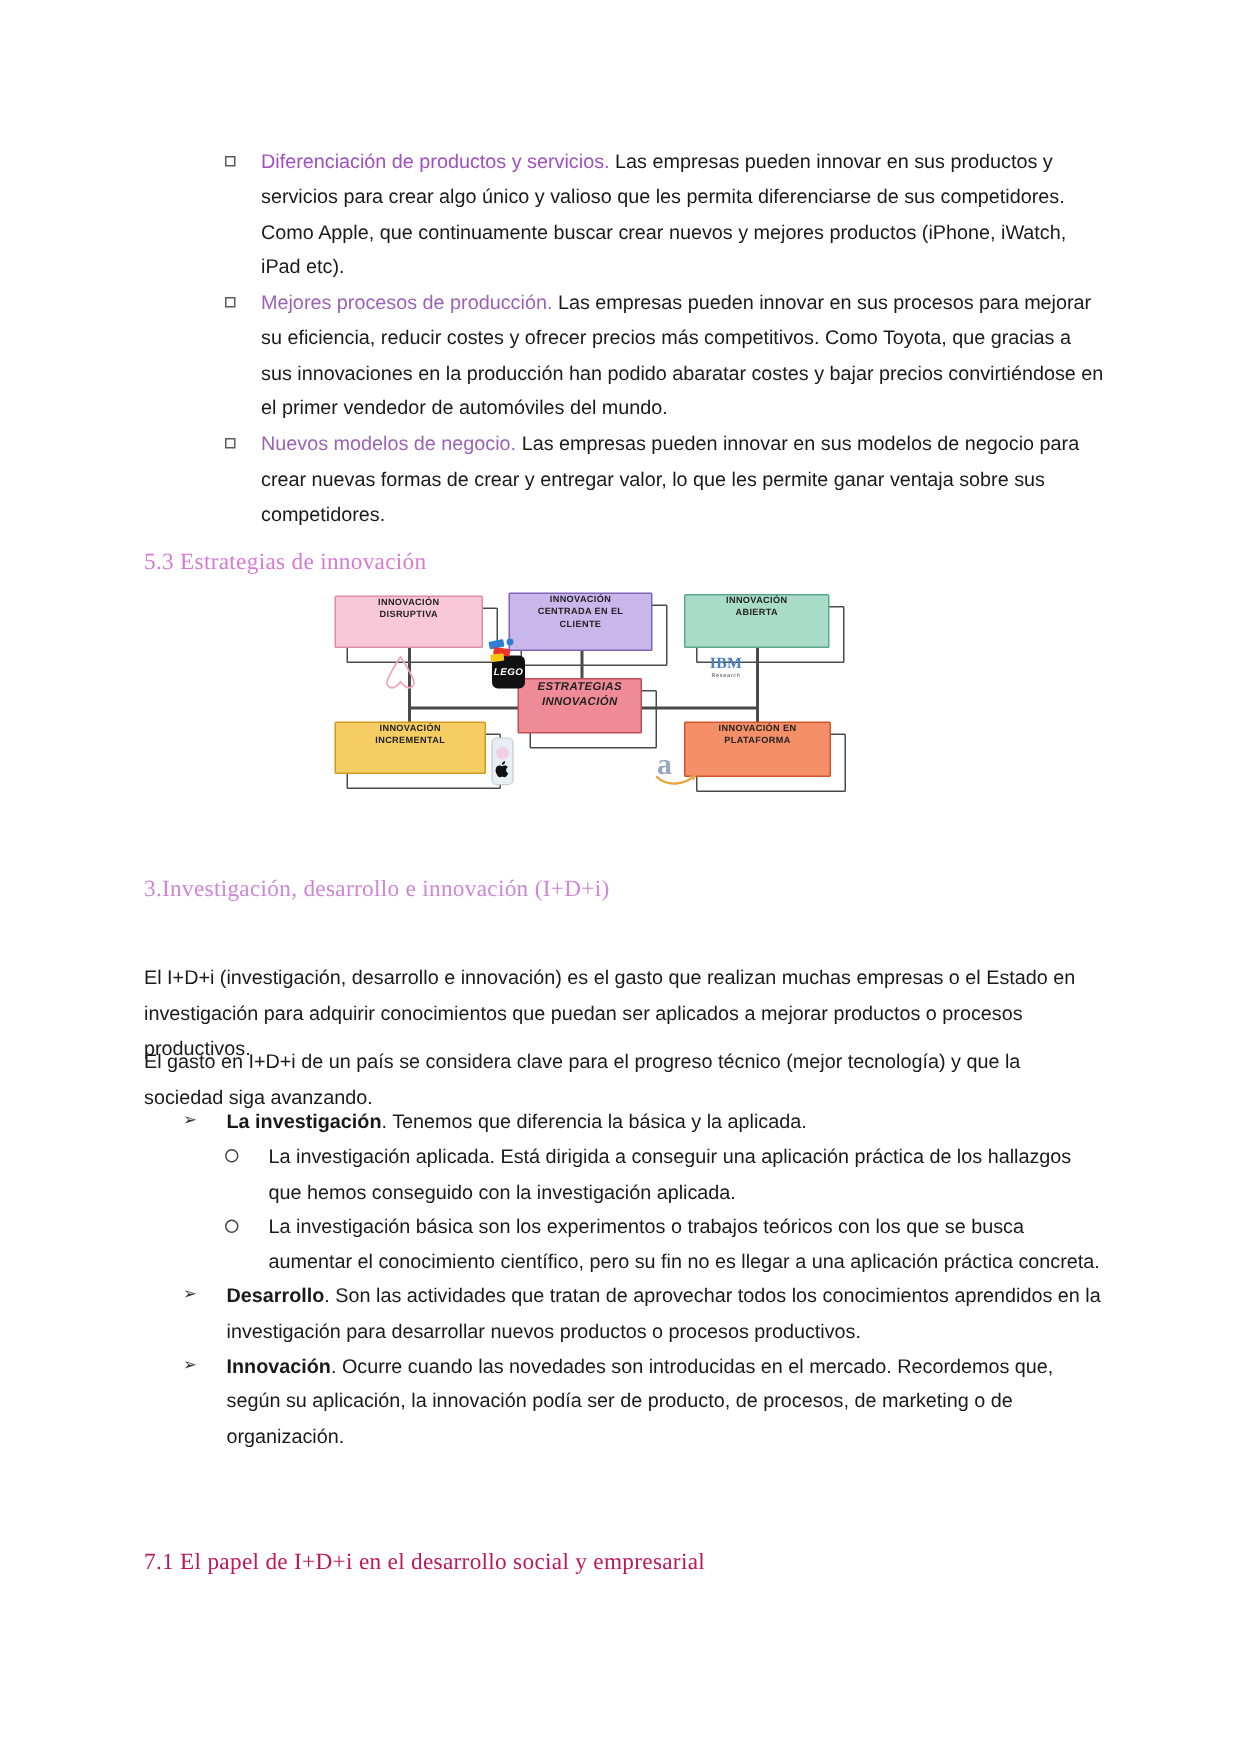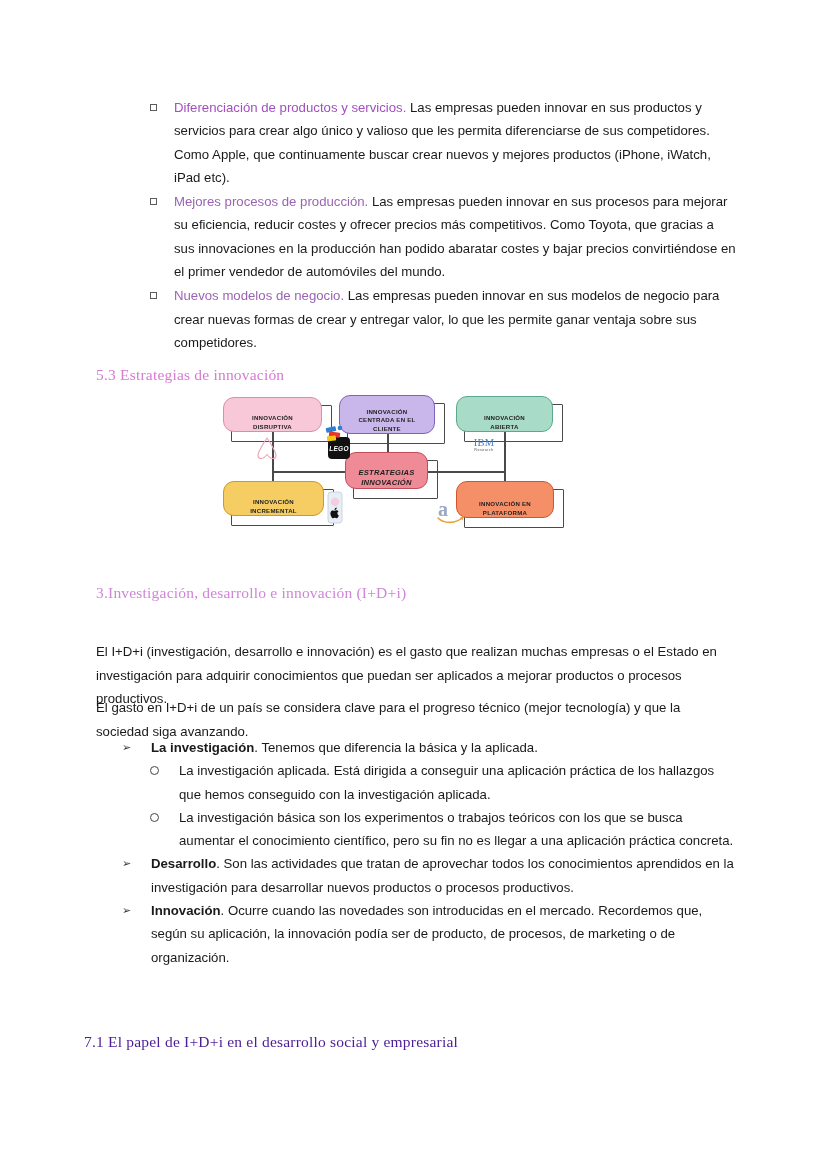--- a/index.html
+++ b/index.html
@@ -61,45 +61,45 @@
   .heading {
     position: absolute;
     font-family: "Liberation Serif", serif;
     font-size: 15.5px;
     color: #d77ad3;
     letter-spacing: 0.2px;
     white-space: nowrap;
   }
   #heading-53 { left: 96px; top: 366px; }
   #heading-7  { left: 96px; top: 584px; color: #cf85d8; }
-  #heading-71 { left: 84px; top: 1033px; color: #4c1d95; }
+  #heading-71 { left: 96px; top: 1033px; color: #be185d; }
 
   
   .diagram {
     position: absolute;
     left: 221px;
     top: 393px;
     width: 340px;
     height: 142px;
   }
   .dbox {
     position: absolute;
     box-sizing: border-box;
     display: flex;
-    align-items: flex-end;
+    align-items: flex-start;
     justify-content: center;
     text-align: center;
     font-family: "Liberation Sans", sans-serif;
     font-size: 6.1px;
     line-height: 8.4px;
     letter-spacing: 0.25px;
     font-weight: 700;
     color: #222;
     border: 1.2px solid;
-    border-radius: 11px;
+    border-radius: 1px;
     z-index: 3;
   }
   .shadow {
     position: absolute;
     border: 1.2px solid #4a4a4a;
     background: transparent;
     z-index: 1;
     border-radius: 1px;
   }
   .connector {
@@ -147,21 +147,21 @@
     font-style: italic; letter-spacing: 0.3px;
     font-family: "Liberation Sans", sans-serif;
   }
   #logo-lego-bricks { left: 104px; top: 32px; width: 20px; height: 20px; z-index: 5; }
   #logo-ibm {
     left: 243px; top: 44px; width: 40px; height: 22px;
     text-align: center;
   }
   #logo-ibm .ibm-main {
     font-family: "Liberation Serif", serif;
-    font-weight: 400; font-size: 10.5px;
+    font-weight: 700; font-size: 10.5px;
     color: #4a7fc1; letter-spacing: 0.2px; line-height: 11px;
   }
   #logo-ibm .ibm-sub {
     font-family: "Liberation Sans", sans-serif;
     font-size: 3.6px; color: #4a4a4a;
     letter-spacing: 0.5px; line-height: 5px;
   }
   #logo-iphone { left: 105px; top: 98px; width: 18px; height: 33px; }
   #logo-amazon { left: 215px; top: 104px; width: 30px; height: 28px; }
 

